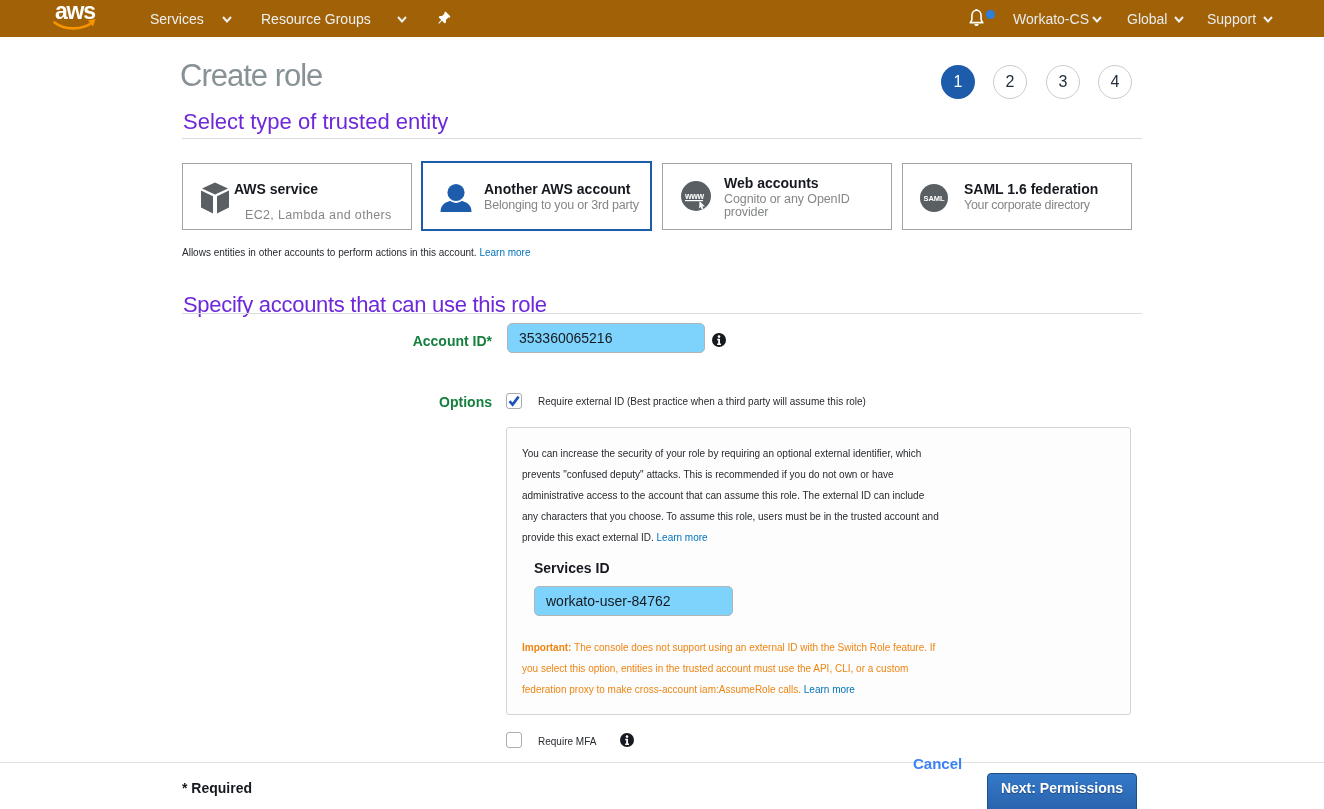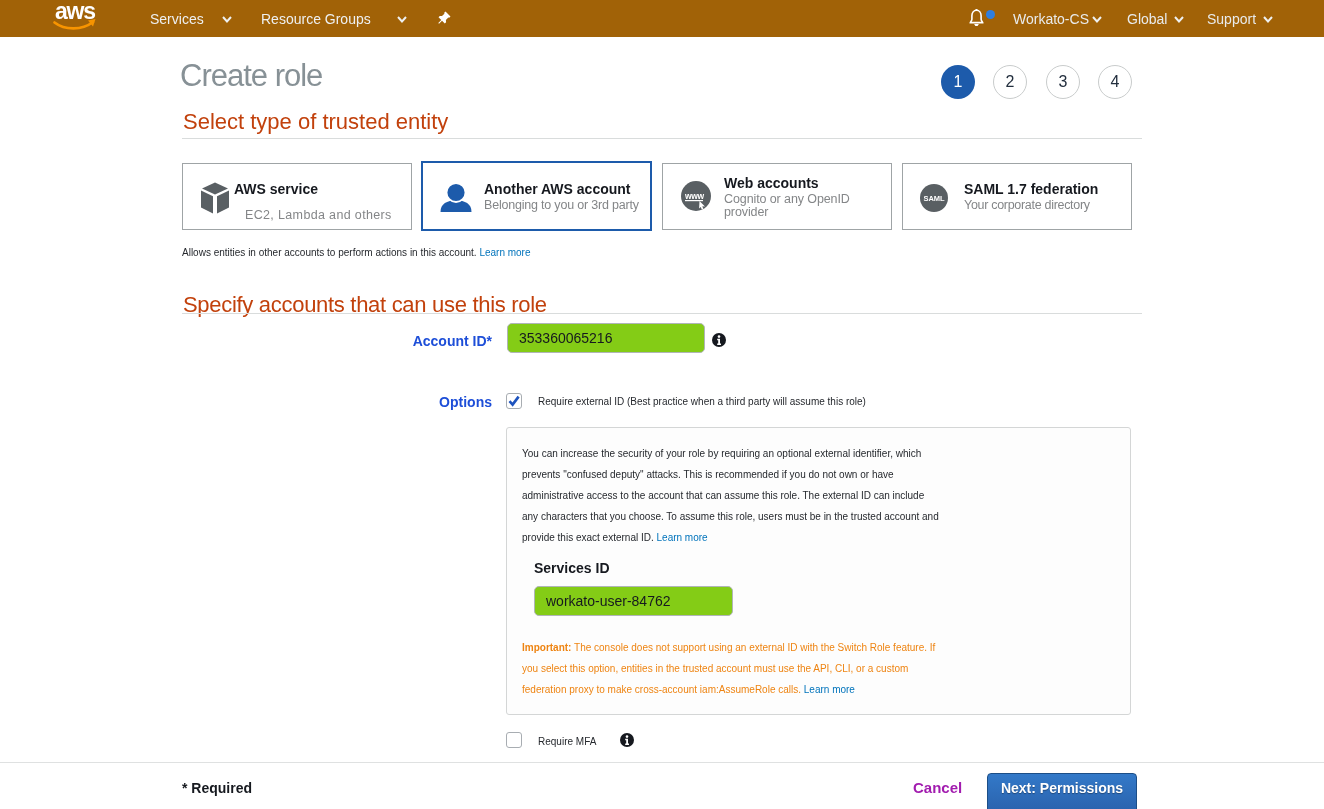--- a/index.html
+++ b/index.html
@@ -7,37 +7,37 @@
 body { position:relative; }
 .abs { position:absolute; }
 
 
 .nav { position:absolute; top:0; left:0; width:1324px; height:37px; background:#a16207; }
 .nav-item { position:absolute; top:0; height:37px; line-height:38px; color:#eef0f1; font-size:14px; font-weight:normal; white-space:nowrap; }
 .nav-item.r { font-weight:normal; color:#e9ebec; }
 
 
 .h1 { position:absolute; left:180px; top:58px; font-size:31px; color:#879196; font-weight:400; letter-spacing:-1px; }
-.h2 { position:absolute; left:183px; font-size:22px; color:#c2410c; font-weight:400; white-space:nowrap; }
+.h2 { position:absolute; left:183px; font-size:22px; color:#6d28d9; font-weight:400; white-space:nowrap; }
 .rule { position:absolute; left:182px; width:960px; height:1px; background:#d9dcdc; }
 
 
 .step { position:absolute; top:65px; width:34px; height:34px; border-radius:50%; text-align:center; line-height:34px; font-size:16px; }
 .step.off { background:#fff; border:1px solid #c9cccc; color:#232f3e; line-height:32px; }
 .step.on { background:#1d5bab; color:#fff; }
 
 
 .card { position:absolute; top:163px; width:230px; height:67px; background:#fff; border:1px solid #9fa4a6; }
 .card.sel { top:161px; height:70px; border:2px solid #1d5bab; width:231px; }
 .ct { position:absolute; font-size:14px; font-weight:bold; color:#16191f; line-height:14px; white-space:nowrap; }
 .cs { position:absolute; font-size:12.5px; color:#848688; line-height:13px; white-space:nowrap; }
 
 
-.lbl { position:absolute; font-size:14px; font-weight:bold; color:#1d4ed8; text-align:right; width:120px; line-height:14px; }
-.inp { position:absolute; height:30px; border:1px solid #b0b5b8; border-radius:5px; background:#84cc16; font-size:14px; color:#16191f; padding:0 0 0 11px; font-family:"Liberation Sans",sans-serif; }
+.lbl { position:absolute; font-size:14px; font-weight:bold; color:#15803d; text-align:right; width:120px; line-height:14px; }
+.inp { position:absolute; height:30px; border:1px solid #b0b5b8; border-radius:5px; background:#7dd3fc; font-size:14px; color:#16191f; padding:0 0 0 11px; font-family:"Liberation Sans",sans-serif; }
 .body-txt { font-size:10px; color:#26292e; line-height:14px; }
 a.lm { color:#0073bb; text-decoration:none; }
 
 .panel { position:absolute; left:506px; top:427px; width:625px; height:288px; background:#fdfdfd; border:1px solid #d4d6d6; border-radius:3px; }
 
 .cb { position:absolute; width:16px; height:16px; background:#fff; border:1px solid #a8adb2; border-radius:3px; }
 
 .imp { color:#ee8412; }
 
 
@@ -121,21 +121,21 @@
   <rect x="4" y="19" width="18" height="1.2" fill="#fff"></rect>
   <path d="M18.5 20 L24 25.5 L21.3 25.3 L22.4 28 L20.8 28.6 L19.7 25.9 L18.1 27.5 Z" fill="#fff"></path>
 </svg>
 <div class="ct" style="left:724px;top:176px">Web accounts</div>
 <div class="cs" style="left:724px;top:193px;line-height:13px;letter-spacing:-0.1px">Cognito or any OpenID<br>provider</div>
 
 <svg class="abs" style="left:920px;top:184px" width="28" height="28" viewBox="0 0 28 28">
   <circle cx="14" cy="14" r="14" fill="#595f63"></circle>
   <text x="14" y="16.8" text-anchor="middle" font-family="Liberation Sans,sans-serif" font-size="7.5" font-weight="bold" fill="#fff">SAML</text>
 </svg>
-<div class="ct" style="left:964px;top:182px">SAML 1.7 federation</div>
+<div class="ct" style="left:964px;top:182px">SAML 1.6 federation</div>
 <div class="cs" style="left:964px;top:199px;letter-spacing:-0.3px">Your corporate directory</div>
 
 <div class="abs body-txt" style="left:182px;top:246px">Allows entities in other accounts to perform actions in this account. <a class="lm" href="#">Learn more</a></div>
 
 <div class="h2" style="top:292px;letter-spacing:-0.3px">Specify accounts that can use this role</div>
 <div class="rule" style="top:313px"></div>
 
 <div class="lbl" style="left:372px;top:334px">Account ID*</div>
 <input class="inp" style="left: 507px; top: 323px; width: 198px;" value="353360065216">
 <svg class="abs" style="left:712px;top:333px" width="14" height="14" viewBox="0 0 14 14">
@@ -171,14 +171,14 @@
 <div class="cb" style="left:506px;top:732px"></div>
 <div class="abs body-txt" style="left:538px;top:735px">Require MFA</div>
 <svg class="abs" style="left:620px;top:733px" width="14" height="14" viewBox="0 0 14 14">
   <circle cx="7" cy="7" r="7" fill="#16191f"></circle>
   <circle cx="7" cy="3.6" r="1.3" fill="#fff"></circle>
   <path d="M5.2 5.8 L8 5.8 L8 10.5 L9 10.5 L9 12 L5.2 12 L5.2 10.5 L6.2 10.5 L6.2 7.3 L5.2 7.3 Z" fill="#fff"></path>
 </svg>
 
 <div class="abs" style="left:0;top:762px;width:1324px;height:1px;background:#dfe1e1"></div>
 <div class="abs" style="left:182px;top:781px;font-size:14px;font-weight:bold;color:#16191f;line-height:14px">* Required</div>
-<div class="abs" style="left:913px;top:780px;font-size:15px;font-weight:bold;color:#a21caf;line-height:15px">Cancel</div>
+<div class="abs" style="left:913px;top:756px;font-size:15px;font-weight:bold;color:#3b82f6;line-height:15px">Cancel</div>
 <div class="btn">Next: Permissions</div>
 
 </body></html>

